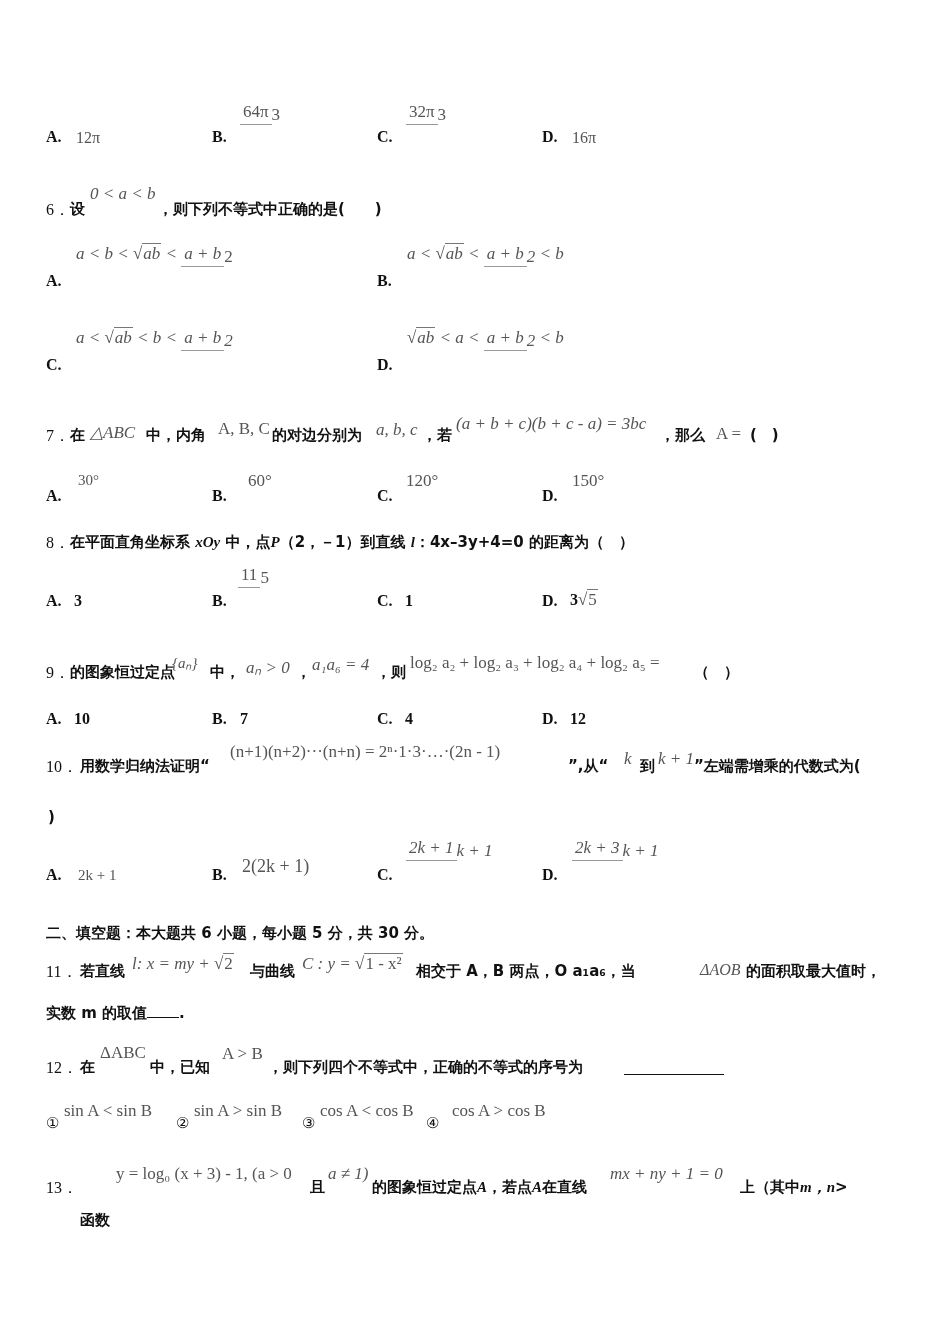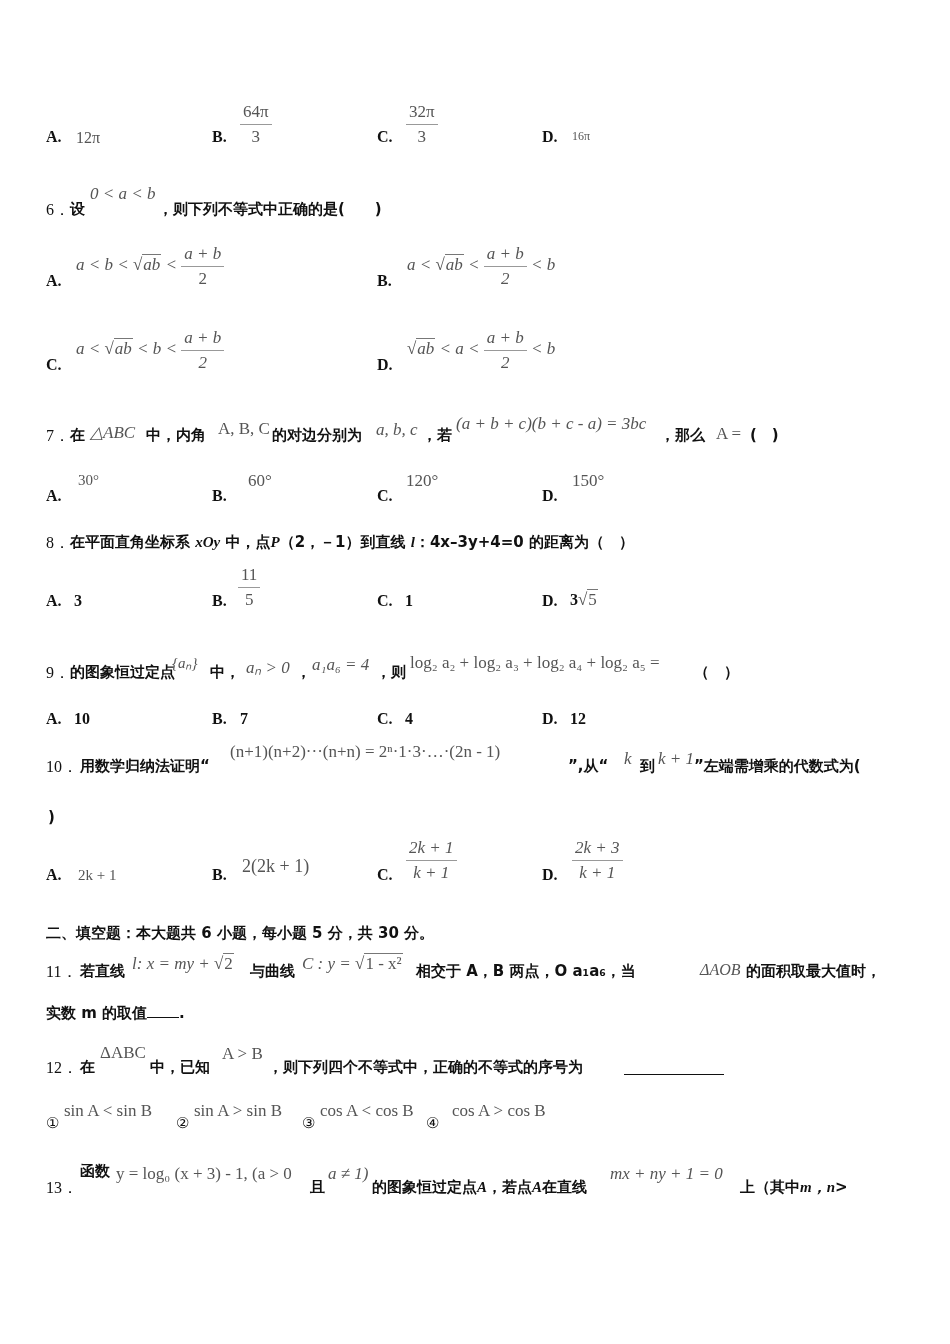--- a/index.html
+++ b/index.html
@@ -7,21 +7,21 @@
     width: 950px; height: 1344px; position: relative; overflow: hidden;
     font-family: "DejaVu Sans", "Liberation Sans", sans-serif;
     color: #111;
   }
   .abs { position: absolute; white-space: nowrap; }
   .cn { font-size: 15px; font-weight: bold; }
   .qn { font-family: "Liberation Serif", serif; font-size: 16px; font-weight: normal; }
   .opt-label { font-family: "Liberation Serif", serif; font-weight: bold; font-size: 16px; }
   .math { font-family: "Liberation Serif", serif; font-style: italic; color: #555; font-size: 17px; }
   .mathn { font-family: "Liberation Serif", serif; color: #555; font-size: 17px; }
-  .frac { display: inline-flex; flex-direction: column; align-items: center; vertical-align: middle;
+  .frac { display: inline-flex; flex-direction: row; align-items: center; vertical-align: middle;
           font-family: "Liberation Serif", serif; color: #555; font-size: 17px; }
   .frac .num { padding: 0 3px 2px 3px; border-bottom: 1.5px solid #999; font-style: italic; }
   .frac .den { padding-top: 2px; }
   .sqrt { display: inline-block; }
   .sqrt .rad { border-top: 1.2px solid #777; padding: 0 1px; }
   .blank { display: inline-block; border-bottom: 1.5px solid #111; }
 </style>
 </head>
 <body>
 
@@ -35,21 +35,21 @@
     <span class="den">3</span>
   </span>
 
   <span class="abs opt-label" style="left:377px;top:128px">C.</span>
   <span class="abs frac" style="left:406px;top:102px">
     <span class="num" style="font-style:normal">32π</span>
     <span class="den">3</span>
   </span>
 
   <span class="abs opt-label" style="left:542px;top:128px">D.</span>
-  <span class="abs mathn" style="left:572px;top:129px;font-size:12px">16π</span>
+  <span class="abs mathn" style="left:572px;top:129px;font-size:16px">16π</span>
 </div>
 
 <div>
   <span class="abs qn" style="left:46px;top:200px">6．</span>
   <span class="abs cn" style="left:70px;top:200px">设</span>
   <span class="abs math" style="left:90px;top:184px">0 &lt; a &lt; b</span>
   <span class="abs cn" style="left:158px;top:200px">，则下列不等式中正确的是(　　)</span>
 
   <span class="abs opt-label" style="left:46px;top:272px">A.</span>
   <span class="abs math" style="left:76px;top:244px">
@@ -202,20 +202,20 @@
   <span class="abs mathn" style="left:176px;top:1114px;font-size:15px;color:#111">②</span>
   <span class="abs mathn" style="left:194px;top:1101px">sin A &gt; sin B</span>
   <span class="abs mathn" style="left:302px;top:1114px;font-size:15px;color:#111">③</span>
   <span class="abs mathn" style="left:320px;top:1101px">cos A &lt; cos B</span>
   <span class="abs mathn" style="left:426px;top:1114px;font-size:15px;color:#111">④</span>
   <span class="abs mathn" style="left:452px;top:1101px">cos A &gt; cos B</span>
 </div>
 
 <div>
   <span class="abs qn" style="left:46px;top:1178px">13．</span>
-  <span class="abs cn" style="left:80px;top:1162px">函数</span>
+  <span class="abs cn" style="left:80px;top:1211px">函数</span>
   <span class="abs mathn" style="left:116px;top:1164px">y = log₀ (x + 3) - 1, (a &gt; 0</span>
   <span class="abs cn" style="left:310px;top:1178px">且</span>
   <span class="abs math" style="left:328px;top:1164px">a ≠ 1)</span>
   <span class="abs cn" style="left:372px;top:1178px"><span>的图象恒过定点</span><i style="font-family:'Liberation Serif',serif">A</i><span>，若点</span><i style="font-family:'Liberation Serif',serif">A</i><span>在直线</span></span>
   <span class="abs math" style="left:610px;top:1164px">mx + ny + 1 = 0</span>
   <span class="abs cn" style="left:740px;top:1178px"><span>上（其中</span><i style="font-family:'Liberation Serif',serif">m，n</i><span>&gt;</span></span>
 </div>
 
 </body></html>

